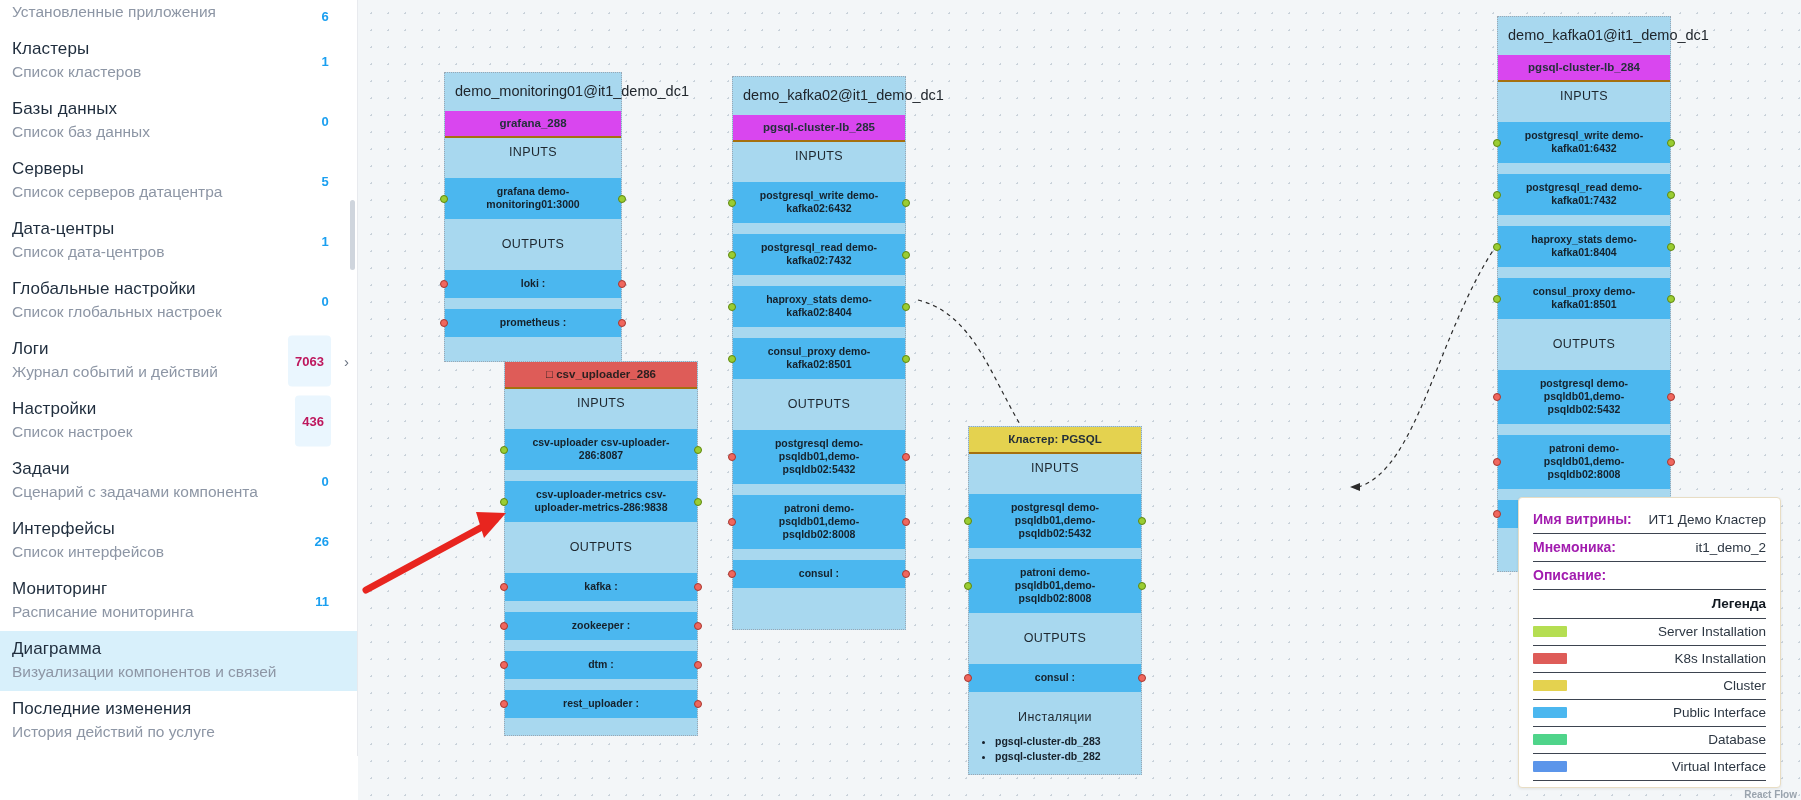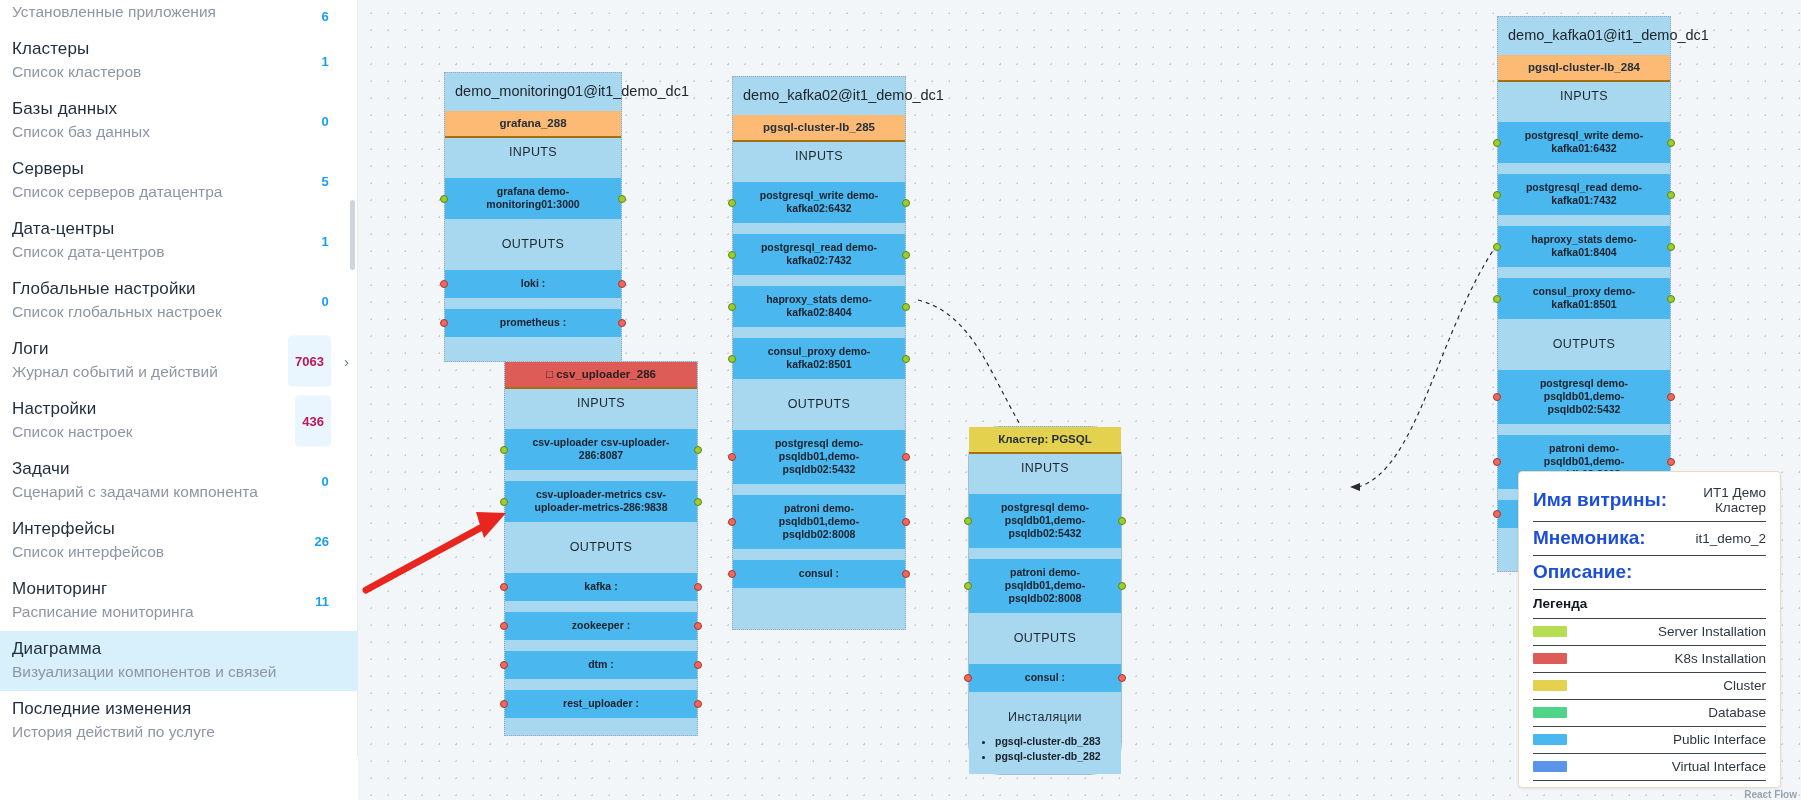--- a/index.html
+++ b/index.html
@@ -124,21 +124,21 @@
   }
   .band {
     font-size: 11.5px;
     font-weight: bold;
     color: #24303a;
     padding: 6px 6px;
     line-height: 13px;
     box-sizing: border-box;
   }
   .band.install-green {
-    background: #fdba74;
+    background: #d946ef;
     border-bottom: 2px solid #a5700f;
   }
   .band.install-red {
     background: #de5c58;
     color: #2d2020;
     border-bottom: 2px solid #a5700f;
   }
   .band.cluster-yellow {
     background: #e4d24f;
     border-bottom: 2px solid #a5700f;
@@ -212,31 +212,31 @@
     display: flex;
     align-items: center;
     justify-content: space-between;
     border-bottom: 1px solid #3d4450;
     padding: 5px 0 6px 0;
     font-size: 13.5px;
     color: #2c3642;
   }
   .lg-key {
     font-weight: bold;
-    color: #1d4ed8;
-    font-size: 19px;
+    color: #a21caf;
+    font-size: 14px;
     white-space: nowrap;
   }
   .lg-val {
     color: #2c3642;
     font-size: 13.5px;
     text-align: right;
   }
   .lg-head {
-    text-align: left;
+    text-align: right;
     font-weight: bold;
     font-size: 13.5px;
     color: #111820;
     padding: 6px 0 7px 0;
     border-bottom: 1px solid #3d4450;
   }
   .sw {
     width: 34px;
     height: 11px;
     border-radius: 1px;
@@ -507,21 +507,21 @@
         <span class="dot out right"></span>
       </div>
       <div class="port">
         <span class="dot out left"></span>
         <span>rest_uploader :</span>
         <span class="dot out right"></span>
       </div>
       <div class="node-foot" style="height:6px;"></div>
     </div>
 
-    <div class="node" style="left:610px; top:426px; width:154px;border-radius:32px;">
+    <div class="node" style="left:610px; top:426px; width:174px;">
       <div class="band cluster-yellow">Кластер: PGSQL</div>
       <div class="sect">INPUTS</div>
       <div class="port">
         <span class="dot in left"></span>
         <span>postgresql demo-psqldb01,demo-psqldb02:5432</span>
         <span class="dot in right"></span>
       </div>
       <div class="port">
         <span class="dot in left"></span>
         <span>patroni demo-psqldb01,demo-psqldb02:8008</span>
@@ -569,26 +569,26 @@
       </div>
       <div class="lg-row">
         <span class="sw" style="background:#de5c58;"></span>
         <span class="lg-val">K8s Installation</span>
       </div>
       <div class="lg-row">
         <span class="sw" style="background:#e4d24f;"></span>
         <span class="lg-val">Cluster</span>
       </div>
       <div class="lg-row">
+        <span class="sw" style="background:#4bb7ef;"></span>
+        <span class="lg-val">Public Interface</span>
+      </div>
+      <div class="lg-row">
         <span class="sw" style="background:#4fd48a;"></span>
         <span class="lg-val">Database</span>
-      </div>
-      <div class="lg-row">
-        <span class="sw" style="background:#4bb7ef;"></span>
-        <span class="lg-val">Public Interface</span>
       </div>
       <div class="lg-row">
         <span class="sw" style="background:#5b95ea;"></span>
         <span class="lg-val">Virtual Interface</span>
       </div>
     </div>
 
     <div id="reactflow-mark">React Flow</div>
   </div>
 </div>

